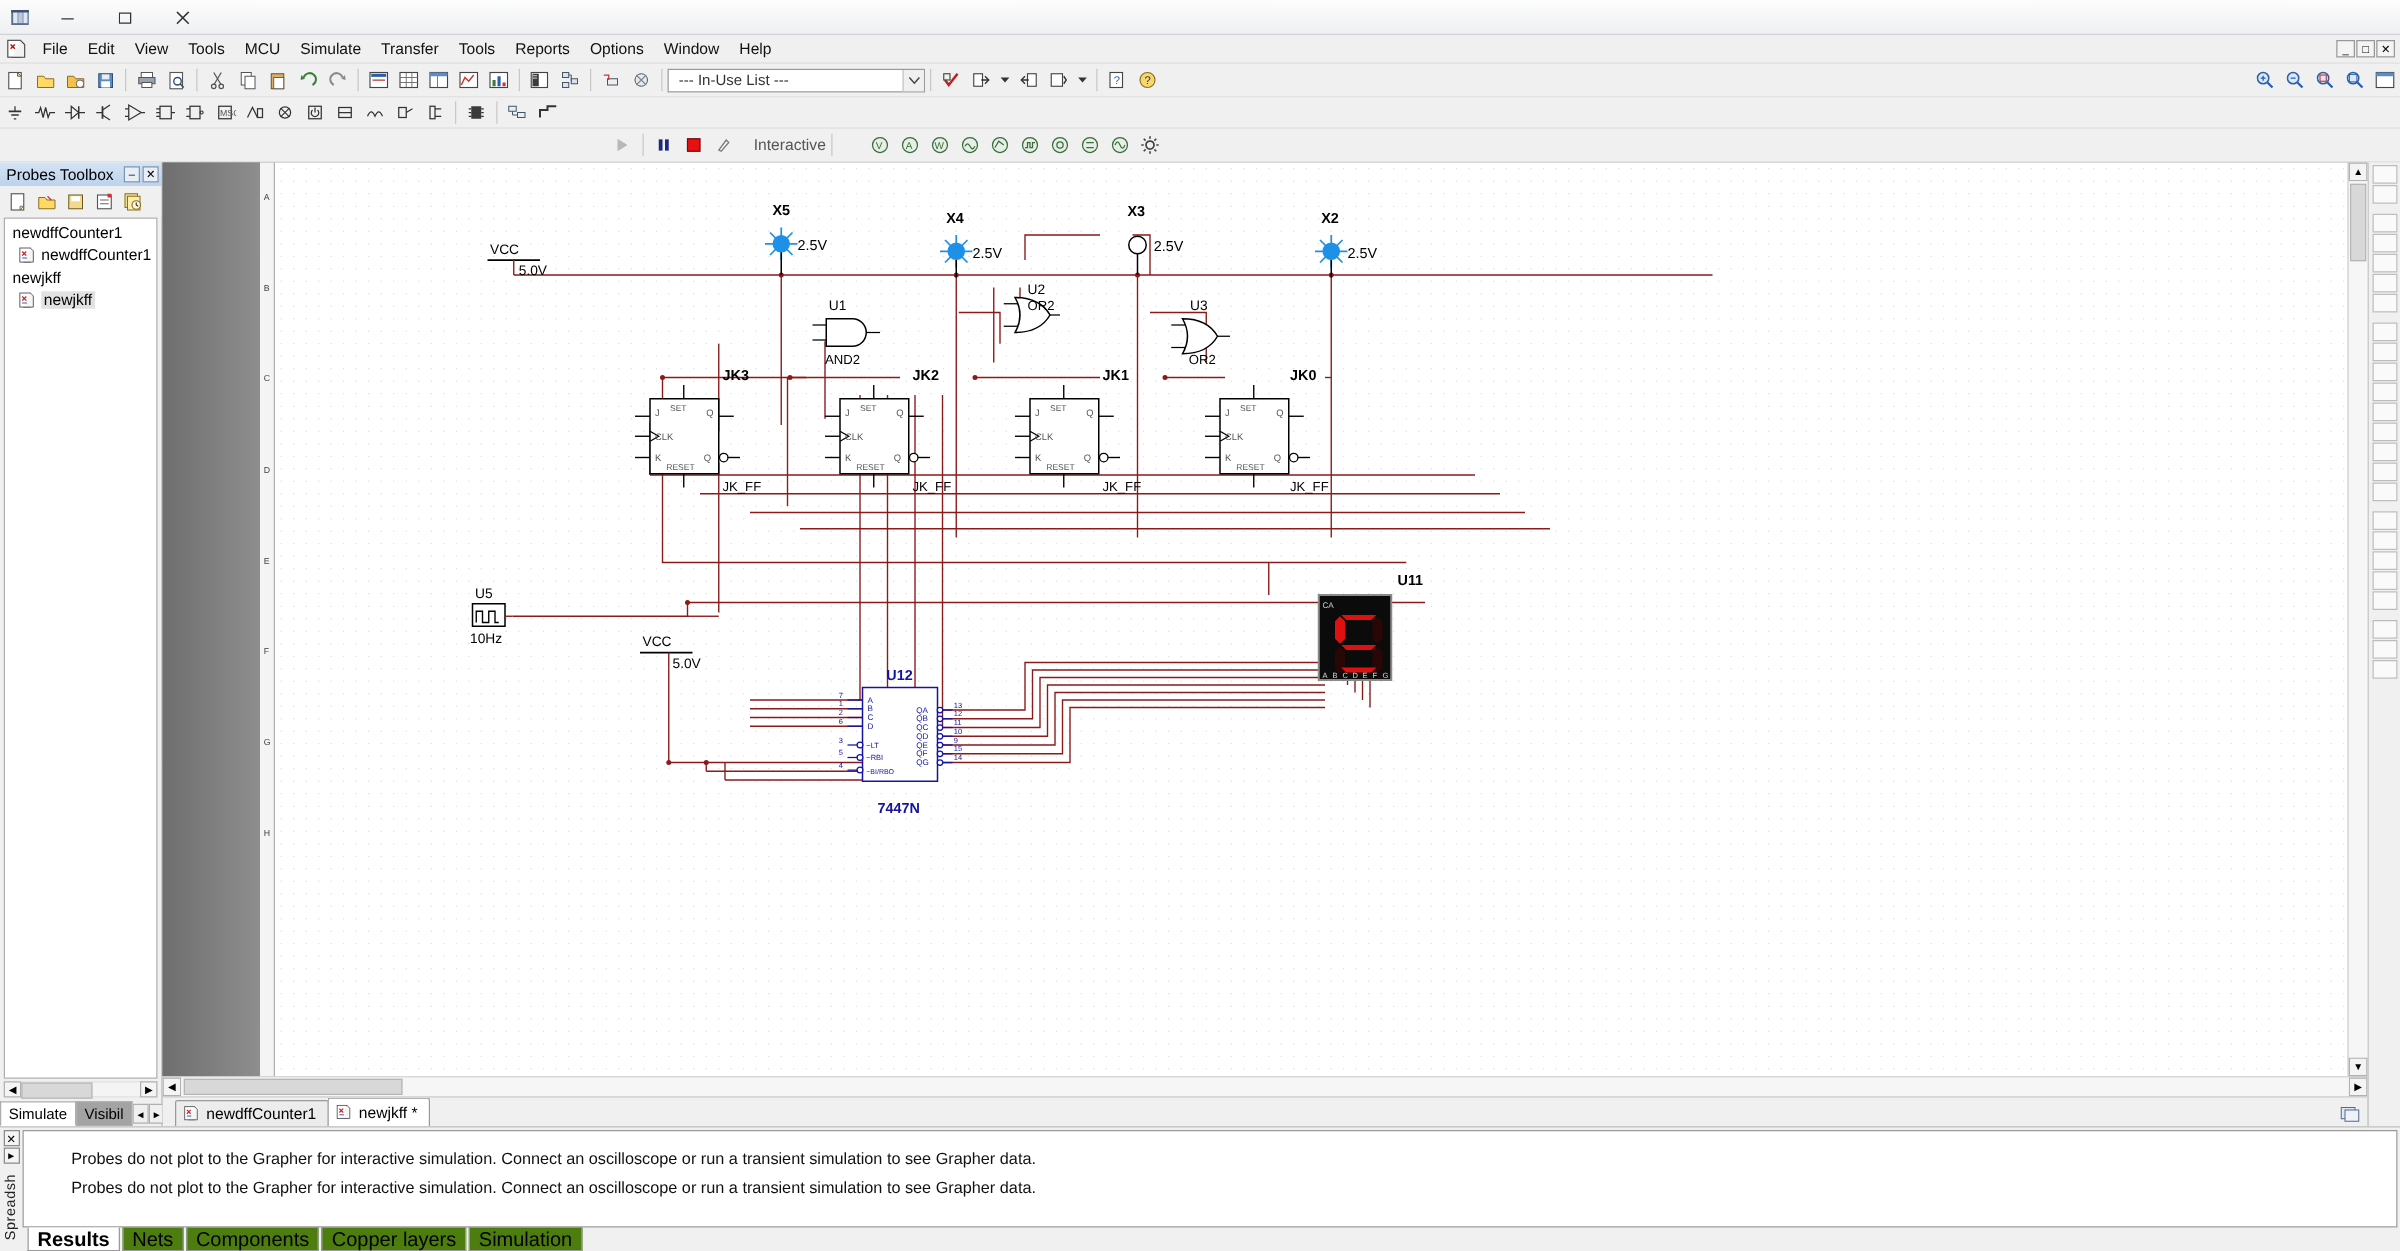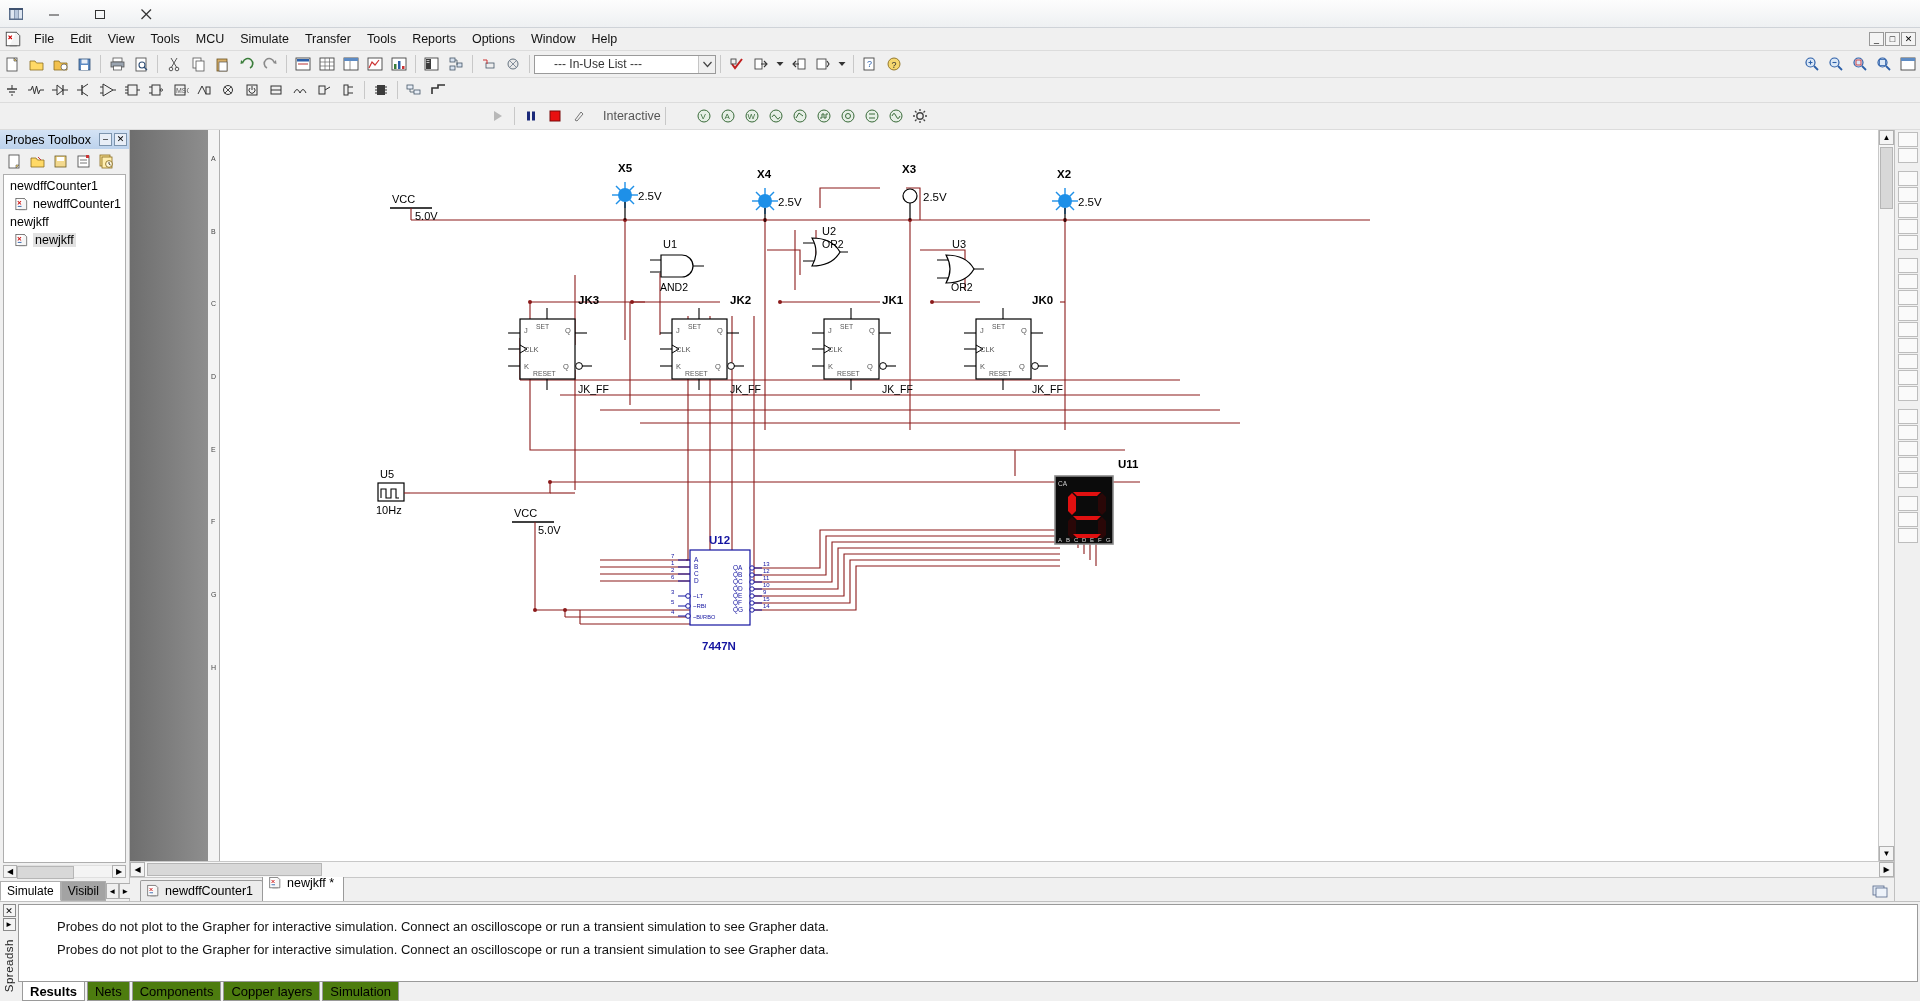--- a/index.html
+++ b/index.html
@@ -37,22 +37,22 @@
      align-items:center; justify-content:center; font-size:9px; line-height:1; }
 
   
   .tbrow { display:flex; align-items:center; background:#f0f0f0; border-bottom:1px solid #dcdcdc; flex:none; }
   .tbrow.r1 { height:27px; }
   .tbrow.r2 { height:25px; }
   .tbrow.r3 { height:27px; }
   .tbtn { width:22px; height:21px; margin:1px; display:flex; align-items:center; justify-content:center; border:1px solid transparent; }
   .tsep { width:1px; height:18px; background:#c8c8c8; margin:0 4px; }
   .combo {
-    height:19px; width:182px; border:1px solid #9a9a9a; background:#fff;
-    display:flex; align-items:center; font-size:12px; padding-left:19px; color:#333;
+    height:19px; width:206px; border:1px solid #9a9a9a; background:#fff;
+    display:flex; align-items:center; font-size:12px; padding-left:8px; color:#333;
   }
   .combo .cval { flex:1; }
   .combo .carrow { width:17px; height:17px; display:flex; align-items:center; justify-content:center; background:#f0f0f0; border-left:1px solid #c5c5c5; }
   .sim-label { font-size:12.5px; color:#555; margin-left:12px; }
   .tb-spacer { flex:1; }
 
   
   .main { flex:1; display:flex; min-height:0; }
 
   
@@ -99,34 +99,34 @@
   
   .rpal { width:26px; background:#f0f0f0; border-left:1px solid #c0c0c0; display:flex;
       flex-direction:column; align-items:center; padding-top:2px; gap:1px; flex:none; }
   .rpal .pb { width:20px; height:15px; border:1px solid #bdbdbd; background:#fafafa; }
   .rpal .pgap { height:6px; }
 
   
   .sheettabs { height:24px; background:#f0f0f0; display:flex; align-items:flex-end; border-top:1px solid #c8c8c8; padding-left:10px; flex:none; }
   .stab { height:21px; display:flex; align-items:center; padding:0 9px 0 5px; font-size:12.5px;
       border:1px solid #9a9a9a; border-bottom:none; background:#ececec; margin-right:-1px; border-radius:2px 2px 0 0; }
-  .stab.active { background:#fff; height:38px; }
+  .stab.active { background:#fff; height:23px; }
   .stab .sico { width:14px; height:14px; margin-right:5px; flex:none; }
   .sheettabs .rightico { margin-left:auto; margin-right:6px; margin-bottom:3px; }
 
   
   .ssview { height:100px; display:flex; background:#f0f0f0; border-top:1px solid #c0c0c0; flex:none; }
   .ss-side { width:18px; display:flex; flex-direction:column; align-items:center; padding-top:2px; }
   .ss-side .x { width:13px; height:13px; border:1px solid #8a8a8a; background:#f4f4f4; display:flex; align-items:center; justify-content:center; font-size:9px; }
   .ss-side .m { width:13px; height:13px; border:1px solid #8a8a8a; background:#f4f4f4; margin-top:1px; display:flex; align-items:center; justify-content:center; font-size:8px; }
   .ss-side .vtext { writing-mode:vertical-rl; transform:rotate(180deg); font-size:11.5px; margin-top:8px; letter-spacing:0.5px; color:#222; }
   .ss-body { flex:1; display:flex; flex-direction:column; padding:2px 2px 0 0; min-width:0; }
   .ss-list { flex:1; background:#fff; border:1px solid #9a9a9a; padding:10px 0 0 38px; font-size:13px; overflow:hidden; }
   .ss-list .row { height:23px; line-height:23px; color:#111; }
-  .ss-tabs { height:19px; display:flex; align-items:stretch; font-size:13px; padding-left:4px; }
+  .ss-tabs { height:19px; display:flex; align-items:stretch; font-size:16px; padding-left:4px; }
   .ss-tabs .t { padding:2px 7px; border:1px solid #9a9a9a; border-top:none; background:#4d7c0f; margin-right:2px; }
   .ss-tabs .t.active { background:#fff; font-weight:bold; }
 
   
   .sv text { font-family:"Liberation Sans", sans-serif; }
 </style>
 </head>
 <body>
 
 <div class="app">

